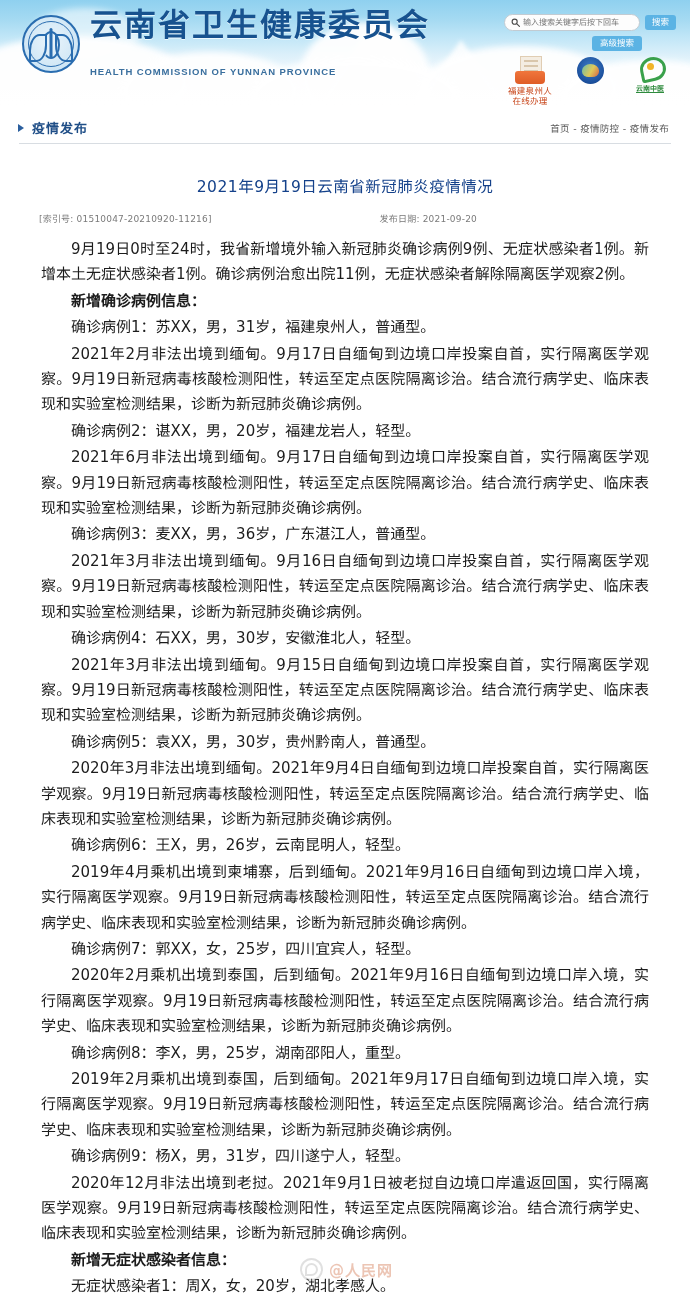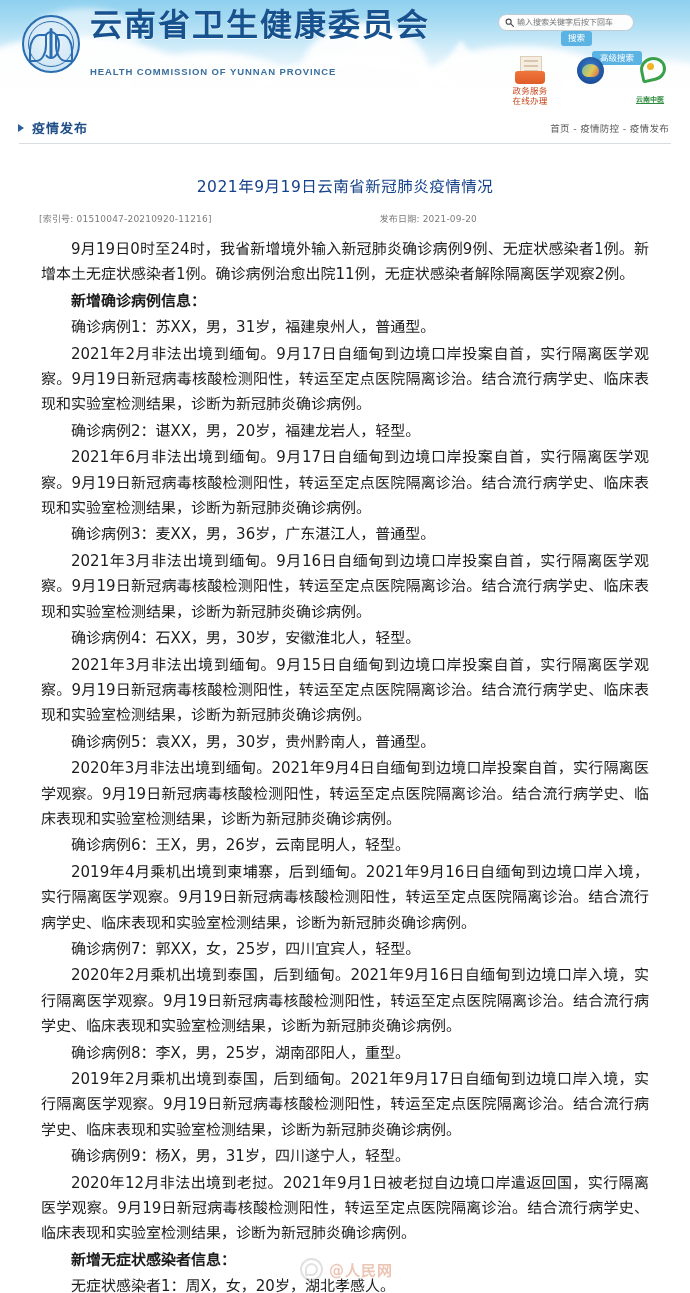--- a/index.html
+++ b/index.html
@@ -146,21 +146,21 @@
 
   
   .search-area {
     position: absolute;
     right: 14px;
     top: 14px;
     z-index: 5;
     text-align: right;
     width: 220px;
   }
-  .search-row { display: flex; justify-content: center; align-items: center; flex-direction: column; }
+  .search-row { display: flex; justify-content: flex-end; align-items: center; }
   .search-box {
     display: flex;
     align-items: center;
     height: 17px;
     width: 136px;
     background: #fdfdfd;
     border: 1px solid #c2cbd2;
     border-radius: 9px;
     padding: 0 6px;
     box-sizing: border-box;
@@ -175,21 +175,21 @@
     border: 0;
     outline: 0;
     background: transparent;
     font-family: "DejaVu Sans", "Liberation Sans", sans-serif;
     font-size: 8px;
     color: #6b6b6b;
     width: 100%;
     padding: 0;
   }
   .search-btn {
-    margin-left: 21px;
+    margin-left: 5px;
     background: #5bb3e4;
     color: #ffffff;
     font-family: "DejaVu Sans", "Liberation Sans", sans-serif;
     font-size: 8.5px;
     border: 0;
     border-radius: 3px;
     padding: 3px 7px;
     cursor: pointer;
     line-height: 1;
   }
@@ -284,21 +284,21 @@
     position: absolute;
     left: 11px; top: 6px;
     width: 7px; height: 7px;
     border-radius: 50%;
     background: #f0b429;
   }
   .qi-green-label {
     font-family: "DejaVu Sans", "Liberation Sans", sans-serif;
     font-size: 7px;
     color: #2e8b3d;
-    margin-top: 11px;
+    margin-top: 0;
     font-weight: bold;
     text-decoration: underline;
   }
 
   
   .crumb-bar {
     width: 687px;
     box-sizing: border-box;
     padding: 8px 18px 6px 18px;
     display: flex;
@@ -466,21 +466,21 @@
         <div class="qi-mailbox">
           <div class="paper">
               <i></i>
               <i></i>
               <i></i>
               <i></i>
             </div>
           <div class="box"></div>
         </div>
         <div class="qi-label">
-          <div>政务服务</div>
+          <div>福建泉州人</div>
           <div>在线办理</div>
         </div>
       </div>
 
       <div class="qi">
         <div class="qi-badge-blue"></div>
       </div>
 
       <div class="qi">
         <div class="qi-badge-green">

